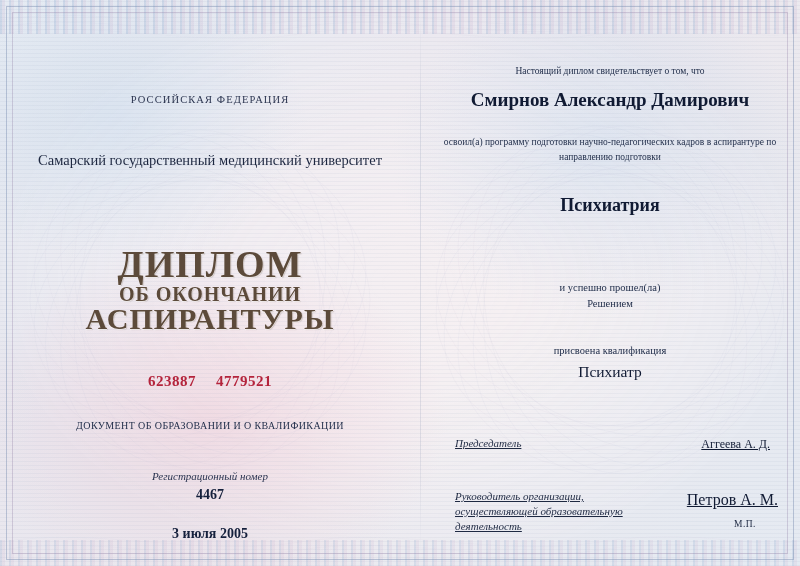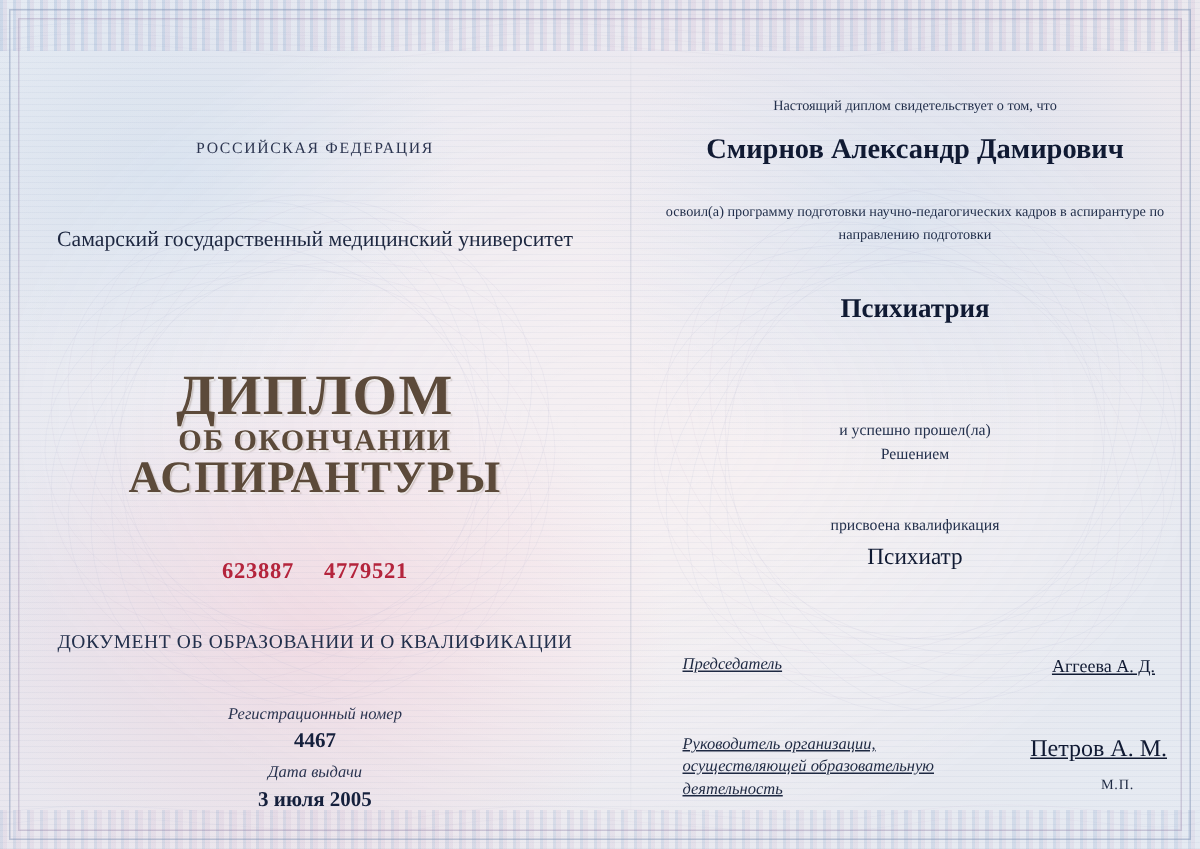--- a/index.html
+++ b/index.html
@@ -132,21 +132,21 @@
     font-size: 15px;
     letter-spacing: 0.5px;
   }
   .serial span { margin: 0 10px; }
 
   .doc-subtitle {
     position: absolute;
     top: 420px;
     left: 0; right: 0;
     text-align: center;
-    font-size: 13px;
+    font-size: 10px;
     letter-spacing: 0.4px;
     color: #23304c;
   }
 
   .reg-label {
     position: absolute;
     top: 470px;
     left: 0; right: 0;
     text-align: center;
     font-size: 11px;
@@ -376,21 +376,20 @@
 
       <div class="serial">
         <span>623887</span><span>4779521</span>
       </div>
 
       <div class="doc-subtitle">ДОКУМЕНТ ОБ ОБРАЗОВАНИИ И О КВАЛИФИКАЦИИ</div>
 
       <div class="reg-label">Регистрационный номер</div>
       <div class="reg-number">4467</div>
 
-      <div class="date-label">Дата выдачи</div>
       <div class="date-value">3 июля 2005</div>
     </div>
 
     <div class="center-fold"></div>
 
     <div class="col-right">
 
       <div class="r-center attest">Настоящий диплом свидетельствует о том, что</div>
 
       <div class="r-center holder-name">Смирнов Александр Дамирович</div>

